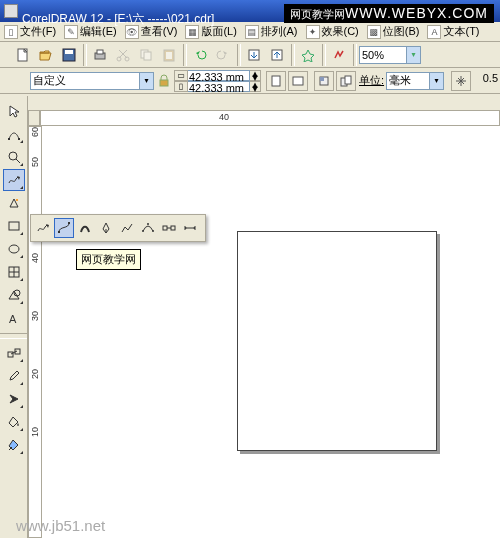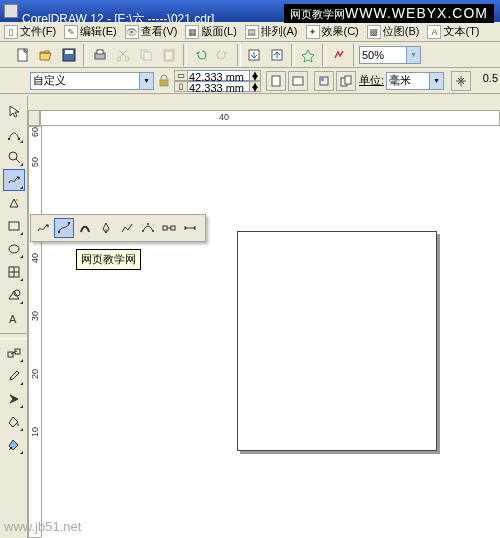--- a/index.html
+++ b/index.html
@@ -41,21 +41,21 @@
 .ruler-v .rlbl { position:absolute; left:1px; font-size:9px; color:#333; writing-mode:vertical-rl; transform:rotate(180deg); }
 .rcorner { position:absolute; left:28px; top:14px; width:12px; height:16px; background:#ece9d8; border:1px solid #aca899; }
 .canvas { position:absolute; left:42px; top:30px; right:0; bottom:0; background:#fff; }
 .page { position:absolute; left:195px; top:105px; width:200px; height:220px; background:#fff; border:1px solid #444; box-shadow:3px 3px 0 #999; }
 .flyout { position:absolute; left:30px; top:118px; width:176px; height:28px; background:#ece9d8; border:1px solid #aca899; box-shadow:2px 2px 3px rgba(0,0,0,0.3); display:flex; align-items:center; padding:2px; z-index:10; }
 .fbtn { width:20px; height:20px; border:1px solid #ece9d8; margin-right:1px; display:flex; align-items:center; justify-content:center; }
 .fbtn.sel { border:1px solid #316ac5; background:#c1d2ee; }
 .tooltip { position:absolute; left:76px; top:153px; background:#ffffe1; border:1px solid #000; padding:2px 4px; z-index:11; }
 .watermark { position:absolute; top:4px; right:6px; background:#000; color:#fff; font-size:10px; padding:2px 6px; display:flex; flex-direction:row; align-items:center; line-height:1.1; }
 .watermark .u { font-size:14px; letter-spacing:1px; }
-.wm2 { position:absolute; bottom:4px; left:4px; color:#aaa; font-size:13px; z-index:20; }
+.wm2 { position:absolute; bottom:4px; left:16px; color:#aaa; font-size:15px; z-index:20; }
 svg { display:block; }
 </style>
 </head>
 <body>
 
 <div class="titlebar">
   <div class="tico"></div>
   <span>CorelDRAW 12 - [E:\六  -----\021.cdr]</span>
 </div>
 

